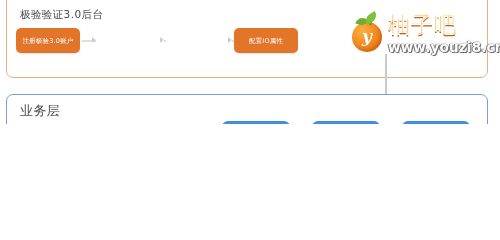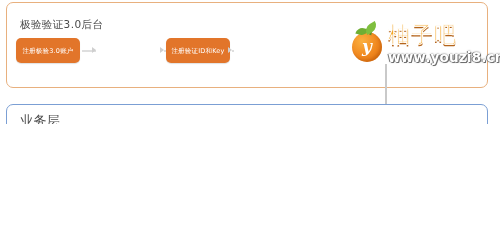--- a/index.html
+++ b/index.html
@@ -1,21 +1,21 @@
 <!DOCTYPE html>
 <html><head>
 <meta charset="utf-8">
 <style>
   html,body{margin:0;padding:0;}
   body{
     width:500px;height:124px;overflow:hidden;position:relative;
     background:#ffffff;
     font-family:"DejaVu Sans","Liberation Sans",sans-serif;
   }
-  .stage{position:absolute;left:0;top:16px;width:408px;height:124px;background:#ffffff;}
+  .stage{position:absolute;left:0;top:6px;width:408px;height:124px;background:#ffffff;}
 
   
   .panel-admin{
     position:absolute;left:6px;top:-14px;width:482px;height:86px;
     border:1.4px solid #e8b07e;border-radius:7px;
     background:#ffffff;box-sizing:border-box;
   }
   .panel-admin-title{
     position:absolute;left:20px;top:2px;
     font-size:10.5px;color:#4a4a4a;letter-spacing:.4px;
@@ -146,27 +146,27 @@
       <span class="node-label">注册极验3.0账户</span>
     </div>
 
     <div class="connector c0"></div>
     <div class="arrowhead a0"></div>
 
 
     <div class="connector c1"></div>
     <div class="arrowhead a1"></div>
 
-    <div class="node n2">
-      <span class="node-label">注册验证ID和Key</span>
-    </div>
 
     <div class="connector c2"></div>
     <div class="arrowhead a2"></div>
 
+    <div class="node n3">
+      <span class="node-label">配置IO属性</span>
+    </div>
   </div>
 
   <div class="drop-line"></div>
   <div class="drop-arrow"></div>
 
   <div class="panel-business"></div>
   <div class="panel-business-title">业务层</div>
 
   <div class="bnode b0">
     <span class="node-label"></span>

